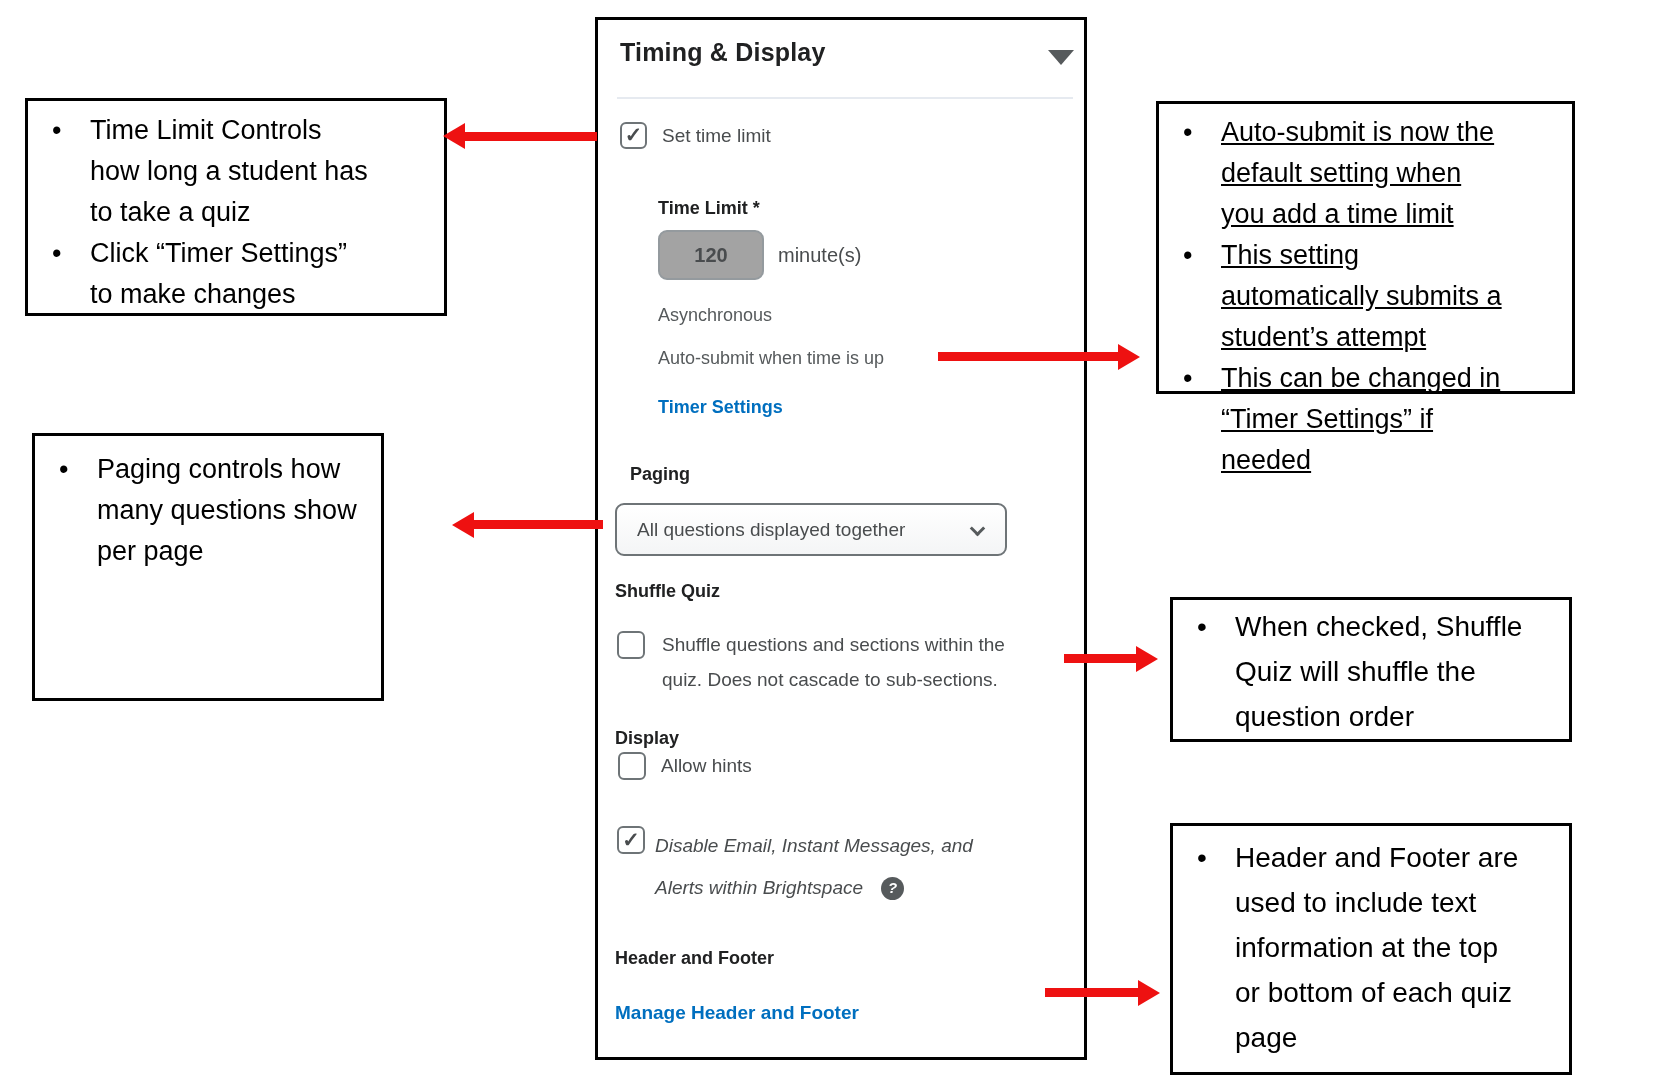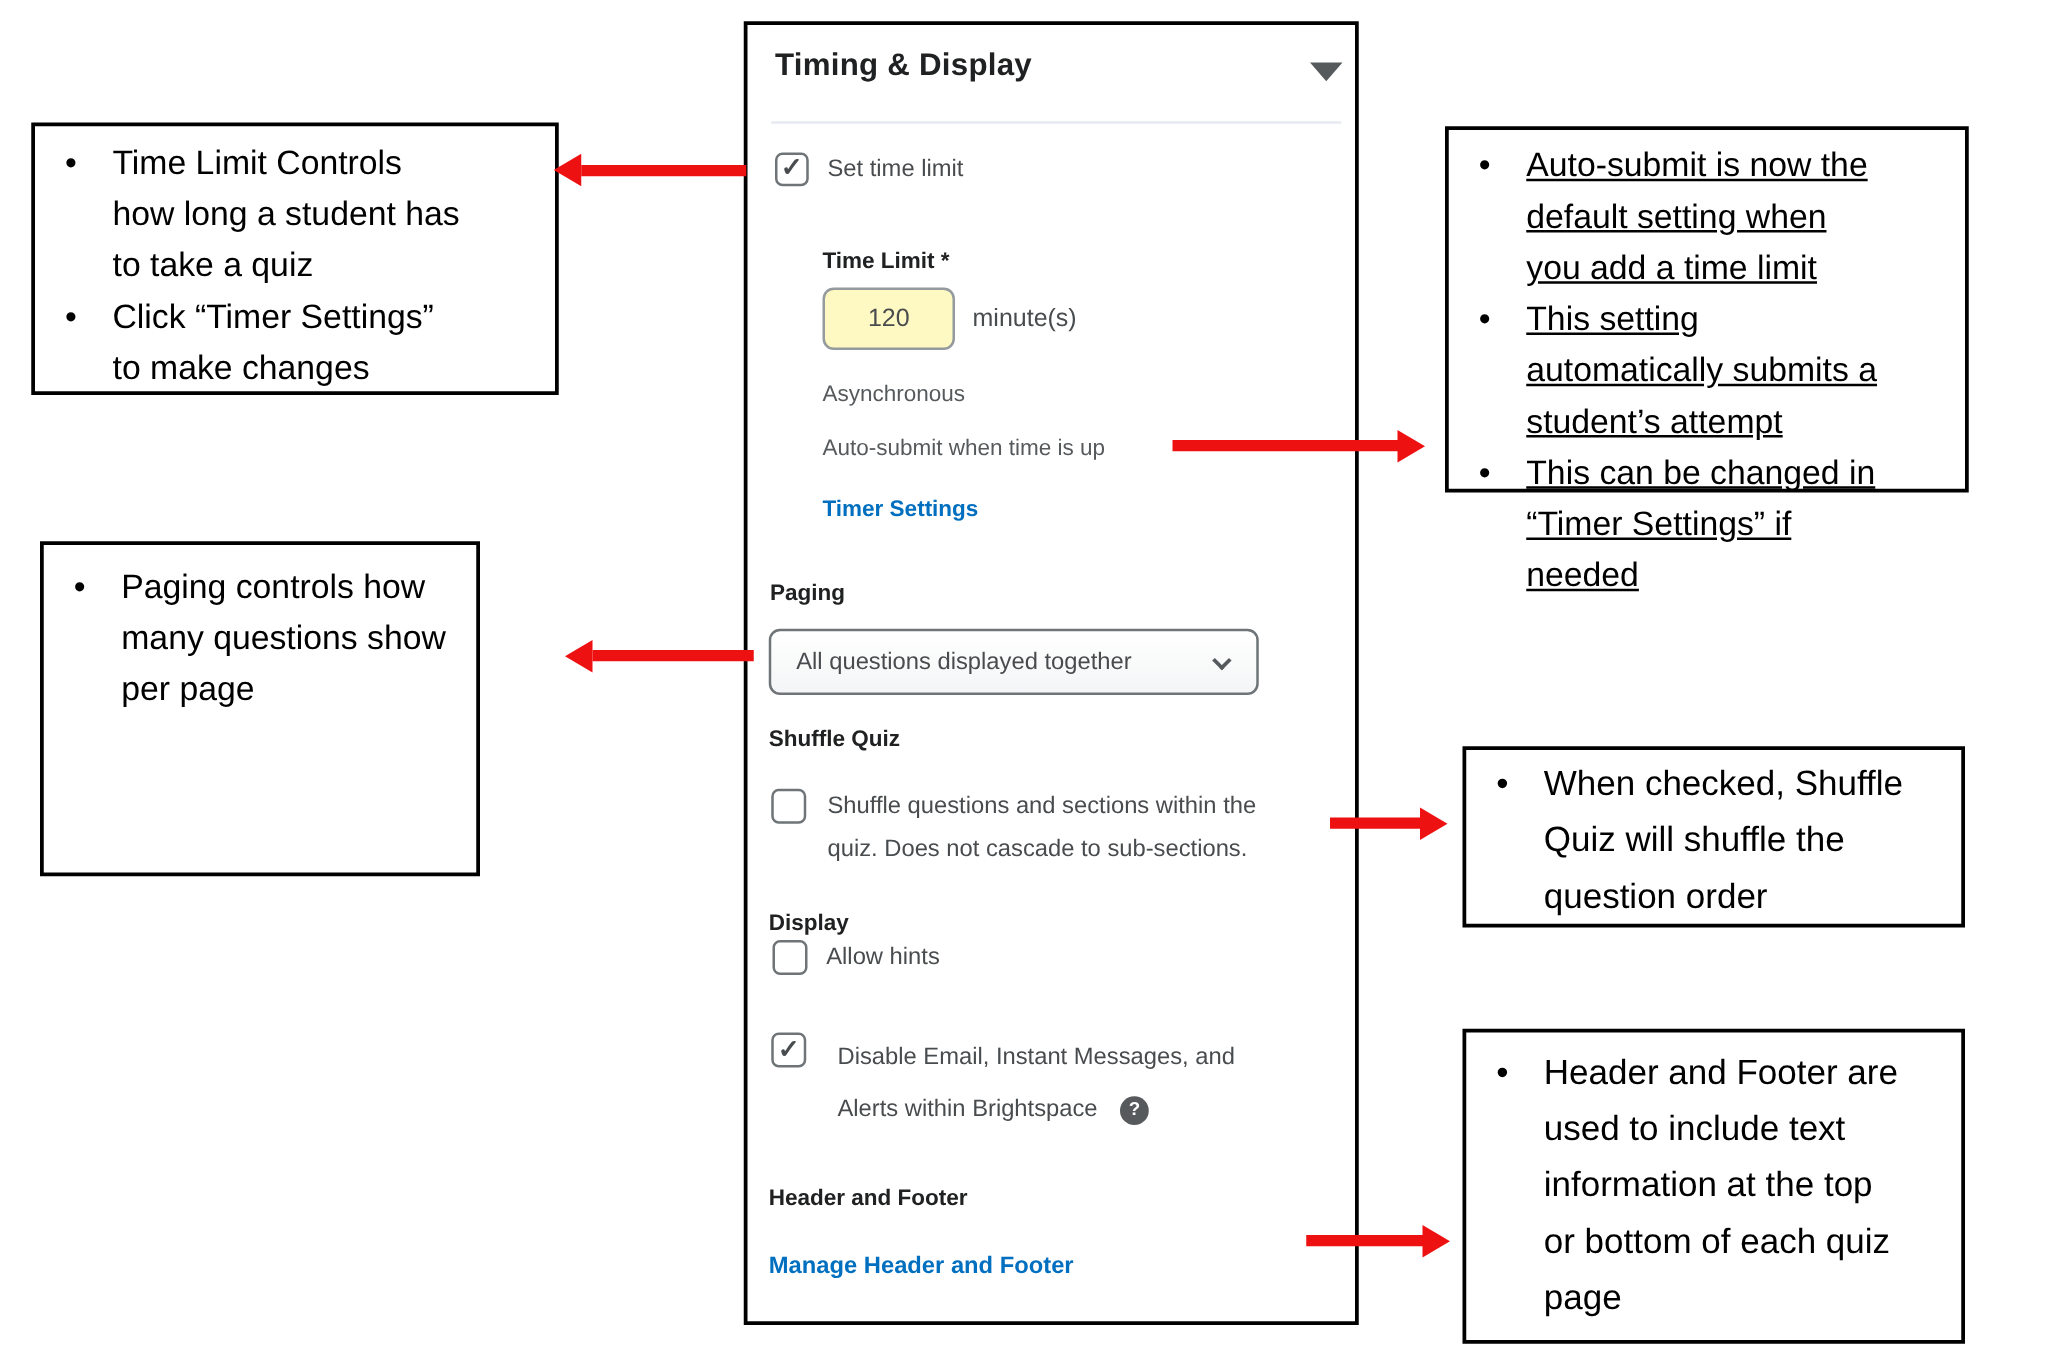--- a/index.html
+++ b/index.html
@@ -52,33 +52,33 @@
   .row-set-time-limit { left: 22px; top: 102px; }
 
   .lbl-time-limit { left: 60px; top: 178px; }
 
   .row-time-input { left: 60px; top: 210px; }
   .time-input {
     width: 106px; height: 50px;
     border: 2px solid #949a9e; border-radius: 9px;
     font-family: "Liberation Sans", sans-serif;
     font-size: 20px; color: #494c4e; text-align: center;
-    outline: none; background: #fef9c3;
+    outline: none; background: #a3a3a3; font-weight: bold;
   }
   .unit { margin-left: 14px; font-size: 20px; color: #494c4e; }
 
   .info-text { position: absolute; left: 60px; font-size: 18px; color: #565a5c; }
   .info-async { top: 285px; }
   .info-autosubmit { top: 328px; }
 
   .link { position: absolute; color: #006fbf; font-weight: bold; cursor: pointer; }
   .link-timer { left: 60px; top: 377px; font-size: 18px; }
   .link-manage { left: 17px; top: 982px; font-size: 19px; }
 
-  .lbl-paging { left: 18px; top: 444px; }
+  .lbl-paging { left: 32px; top: 444px; }
 
   .dropdown {
     position: absolute; left: 17px; top: 483px;
     width: 392px; height: 53px;
     border: 2px solid #6e7477; border-radius: 9px;
     background: linear-gradient(#ffffff, #f4f5f6);
     display: flex; align-items: center;
     padding: 0 46px 0 20px;
     cursor: pointer;
   }
@@ -95,21 +95,21 @@
   .row-shuffle { left: 19px; top: 611px; align-items: flex-start; }
   .row-shuffle .checkbox { width: 28px; height: 28px; }
   .row-shuffle .cb-label { margin-left: 17px; font-size: 19px; line-height: 35px; white-space: pre-line; margin-top: -4px; }
 
   .lbl-display { left: 17px; top: 708px; }
   .row-allow-hints { left: 20px; top: 732px; }
   .row-allow-hints .checkbox { width: 28px; height: 28px; }
 
   .row-disable { left: 19px; top: 806px; align-items: flex-start; }
   .row-disable .checkbox { width: 28px; height: 28px; }
-  .row-disable .cb-label { margin-left: 25px; margin-top: -1px; }
+  .row-disable .cb-label { margin-left: 10px; margin-top: -1px; font-style: italic; }
   .row-disable .cb-line { font-size: 19px; color: #494c4e; height: 42px; line-height: 42px; display: flex; align-items: center; }
   .help-icon {
     display: inline-flex; align-items: center; justify-content: center;
     width: 23px; height: 23px; margin-left: 18px;
     border-radius: 50%; background: #565a5c;
     color: #ffffff; font-size: 15px; font-weight: bold;
     cursor: pointer;
   }
 
   .lbl-header-footer { left: 17px; top: 928px; }

